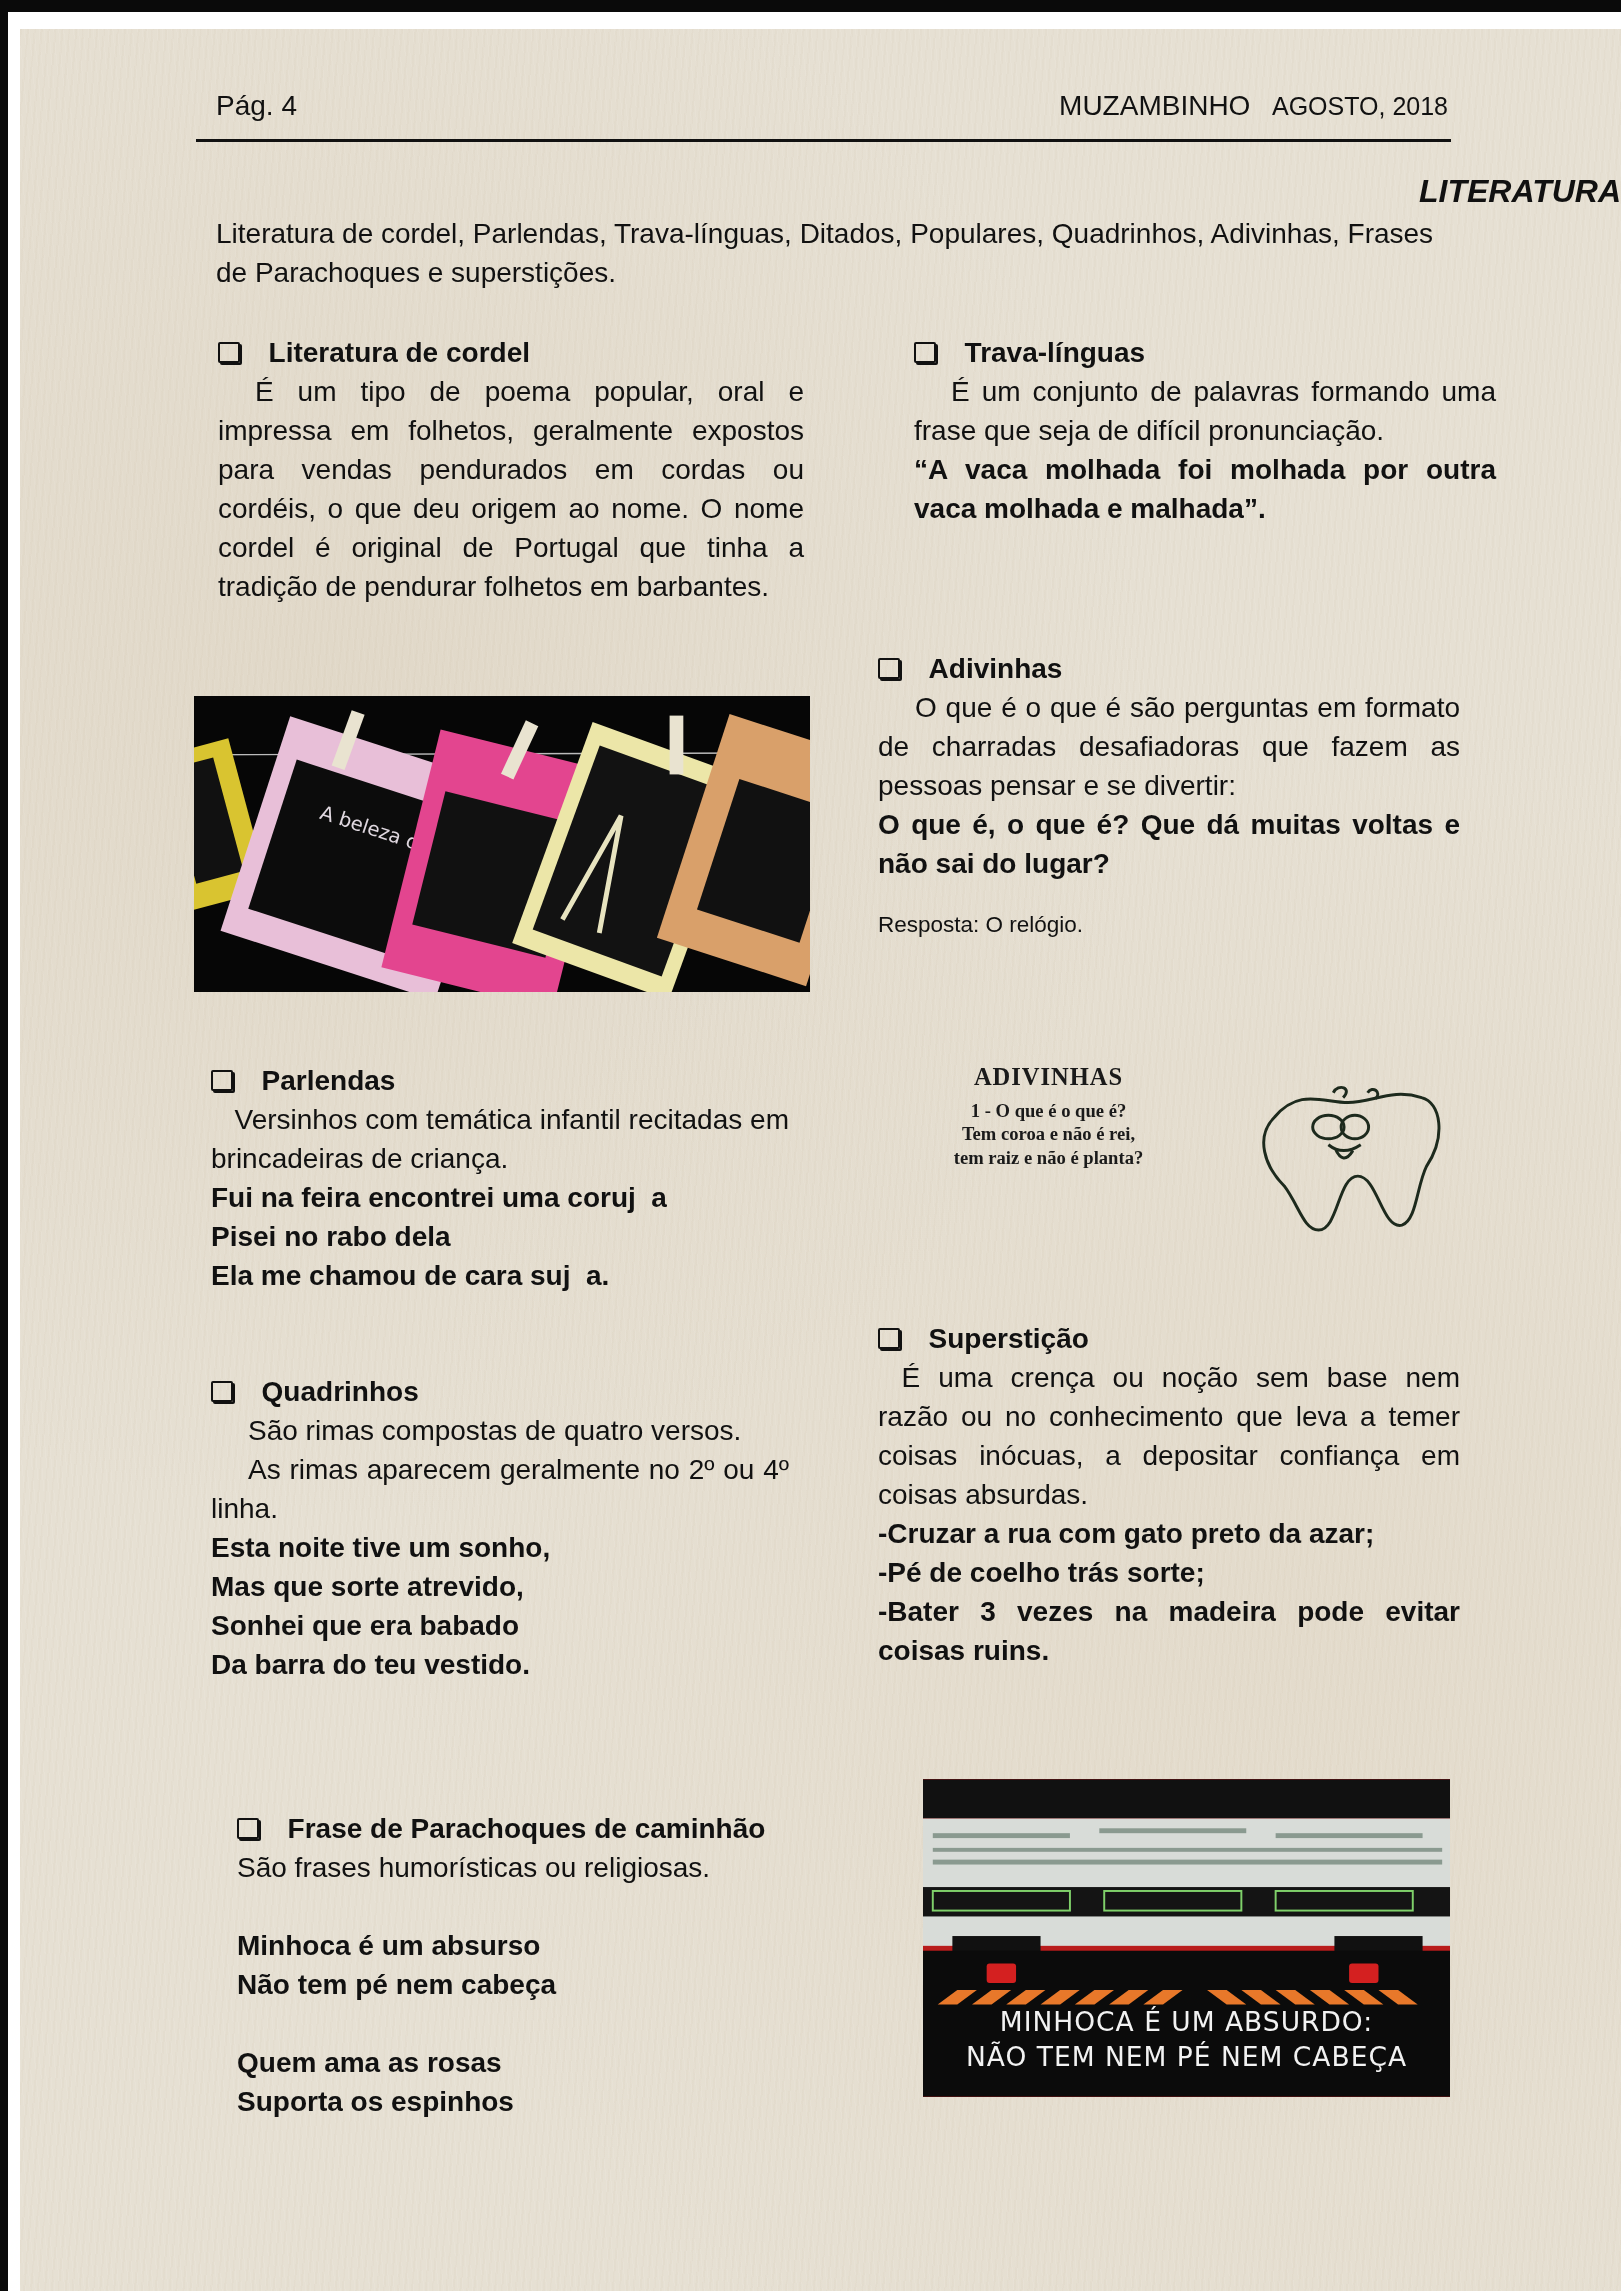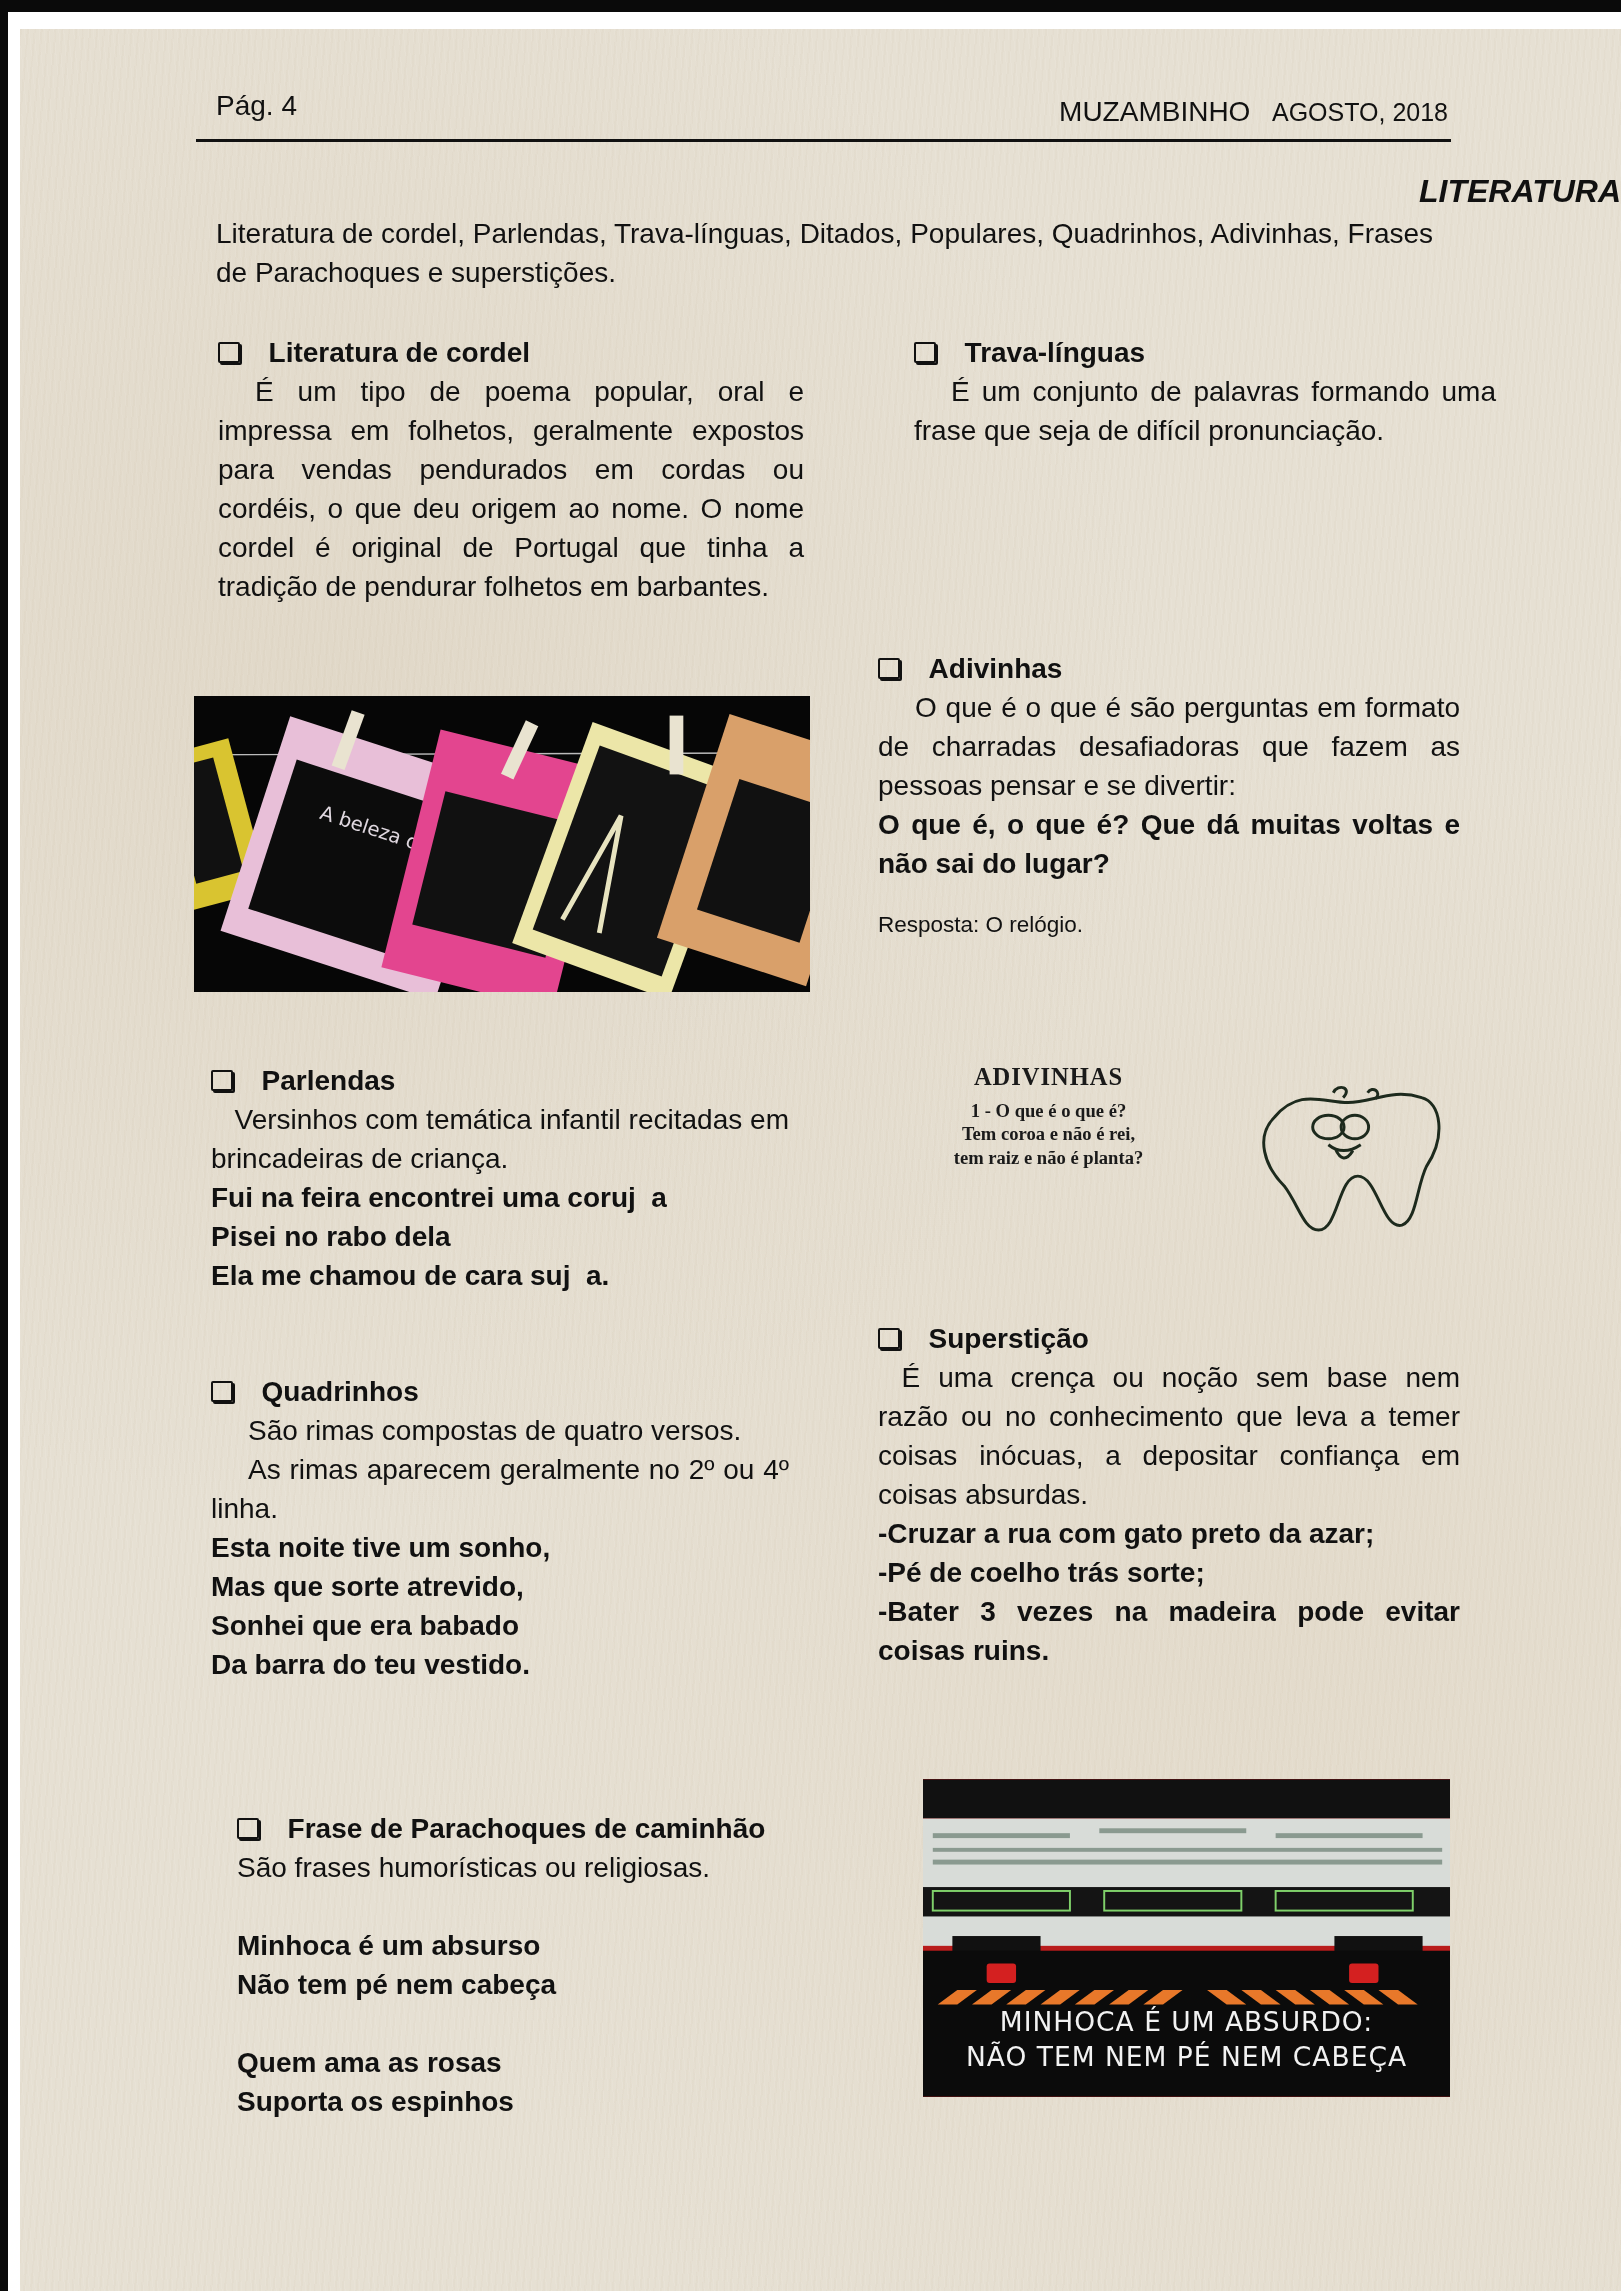--- a/index.html
+++ b/index.html
@@ -16,21 +16,21 @@
     background-color: #e6e0d3;
     background-image:
       radial-gradient(circle at 20% 30%, rgba(200,180,150,0.18) 0, rgba(0,0,0,0) 40%),
       radial-gradient(circle at 80% 70%, rgba(210,190,160,0.15) 0, rgba(0,0,0,0) 45%),
       repeating-linear-gradient(95deg, rgba(190,170,140,0.06) 0 2px, rgba(0,0,0,0) 2px 6.9px),
       repeating-linear-gradient(85deg, rgba(255,255,255,0.08) 0 1px, rgba(0,0,0,0) 1px 4.9px);
   }
   .abs { position: absolute; }
   .hdr { font-size: 28px; top: 90px; }
   .hdr-left { left: 216px; }
-  .hdr-right { right: 173px; top: 90px; display: flex; align-items: baseline; gap: 21.6px; margin-top: 6px; }
+  .hdr-right { right: 173px; top: 90px; display: flex; align-items: baseline; gap: 21.6px; }
   .hdr-right .city { font-size: 28px; }
   .hdr-right .date { font-size: 25px; }
   .rule { left: 196px; top: 139px; width: 1255px; height: 2.9px; background: #111; }
   .title { left: 0; width: 1621px; top: 173px; text-align: right; font-size: 32px; font-style: italic; font-weight: bold; }
   .intro { left: 216px; top: 214px; width: 1245px; font-size: 28px; line-height: 39px; }
 
   .sec { position: absolute; font-size: 28px; line-height: 39px; }
   .sec-head { display: flex; align-items: center; font-weight: bold; }
   .box { display: inline-block; width: 17.6px; height: 17.6px; border: 2.9px solid #111; border-radius: 2px; margin-right: 29px; box-shadow: 2px 2px 0 #111; }
   .p { text-align: justify; text-align-last: left; }
@@ -105,20 +105,21 @@
     <rect x="485" y="20" width="14" height="60" fill="#e9e3d0"></rect>
   </svg>
 </div>
 
 <div class="sec" style="left:914px; top:333px; width:582px;">
   <div class="sec-head">
     <span class="box"></span>
     <span>Trava-línguas</span>
   </div>
   <div class="p indent">É um conjunto de palavras formando uma frase que seja de difícil pronunciação.</div>
+  <div class="p b">“A vaca molhada foi molhada por outra vaca molhada e malhada”.</div>
 </div>
 
 <div class="sec" style="left:878px; top:649px; width:582px;">
   <div class="sec-head">
     <span class="box"></span>
     <span>Adivinhas</span>
   </div>
   <div class="p indent">O que é o que é são perguntas em formato de charradas desafiadoras que fazem as pessoas pensar e se divertir:</div>
   <div class="p b">O que é, o que é? Que dá muitas voltas e não sai do lugar?</div>
   <div class="small" style="margin-top:21.6px;">Resposta: O relógio.</div>

